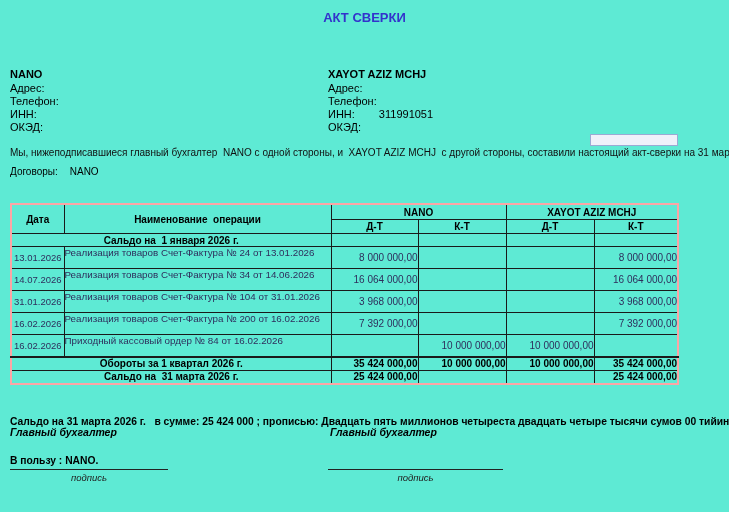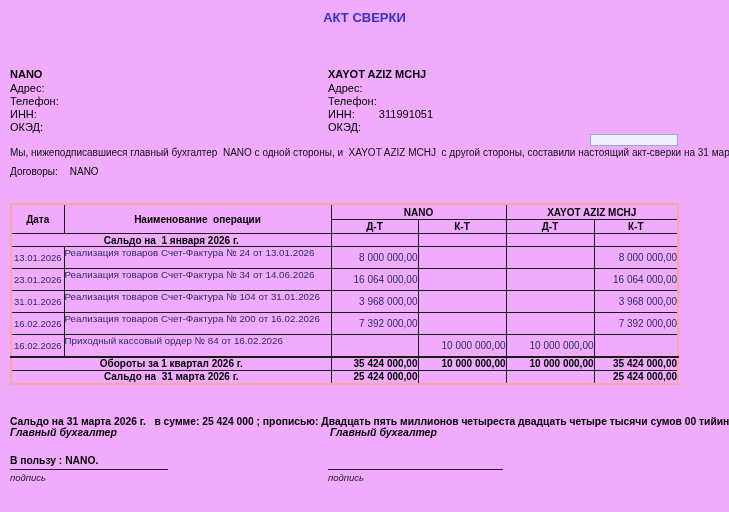--- a/index.html
+++ b/index.html
@@ -1,19 +1,19 @@
 <!DOCTYPE html>
 <html><head>
 <meta charset="utf-8">
 <style>
   html,body{margin:0;padding:0;background:#f2f2f2;}
   .page{
     position:relative;
     width:729px;height:512px;
-    background:#f0abfc;
+    background:#5eead4;
     font-family:"Liberation Sans", sans-serif;
     color:#000;
     overflow:hidden;
   }
   
   .title-block{position:absolute;top:10px;left:0;width:729px;text-align:center;}
   .title-main{font-size:13px;font-weight:bold;color:#3333cc;line-height:16px;}
   .title-sub{font-size:11px;color:#3a49ce;line-height:15px;}
   
   .party{position:absolute;top:68px;font-size:11px;line-height:13px;}
@@ -59,21 +59,21 @@
   tr.turnover-row td{border-top:2px solid #1a1a1a;}
   
   .summary{position:absolute;left:10px;top:389px;font-size:10.3px;font-weight:bold;line-height:13px;white-space:pre;}
   
   .sig-title{position:absolute;top:426px;font-size:10.5px;font-weight:bold;font-style:italic;}
   .sig-title.left{left:10px;}
   .sig-title.right{left:330px;}
   .sig-line{position:absolute;top:469px;border-top:1px solid #222;}
   .sig-line.left{left:10px;width:158px;}
   .sig-line.right{left:328px;width:175px;}
-  .sig-caption{position:absolute;top:472px;font-size:9.5px;font-style:italic;color:#222;}
+  .sig-caption{position:absolute;top:472px;font-size:9.5px;font-style:italic;text-align:center;color:#222;}
   .sig-caption.left{left:10px;width:158px;}
   .sig-caption.right{left:328px;width:175px;}
 </style>
 </head>
 <body>
 
 <div class="page">
 
   <div class="title-block">
     <div class="title-main">АКТ СВЕРКИ</div>
@@ -136,21 +136,21 @@
       </tr>
       <tr class="data-row">
         <td class="cell-date">13.01.2026</td>
         <td class="cell-op">Реализация товаров Счет-Фактура № 24 от 13.01.2026</td>
         <td class="cell-num">8 000 000,00</td>
         <td class="cell-num"></td>
         <td class="cell-num"></td>
         <td class="cell-num">8 000 000,00</td>
       </tr>
       <tr class="data-row">
-        <td class="cell-date">23.01.2026</td>
+        <td class="cell-date">14.07.2026</td>
         <td class="cell-op">Реализация товаров Счет-Фактура № 34 от 14.06.2026</td>
         <td class="cell-num">16 064 000,00</td>
         <td class="cell-num"></td>
         <td class="cell-num"></td>
         <td class="cell-num">16 064 000,00</td>
       </tr>
       <tr class="data-row">
         <td class="cell-date">31.01.2026</td>
         <td class="cell-op">Реализация товаров Счет-Фактура № 104 от 31.01.2026</td>
         <td class="cell-num">3 968 000,00</td>

